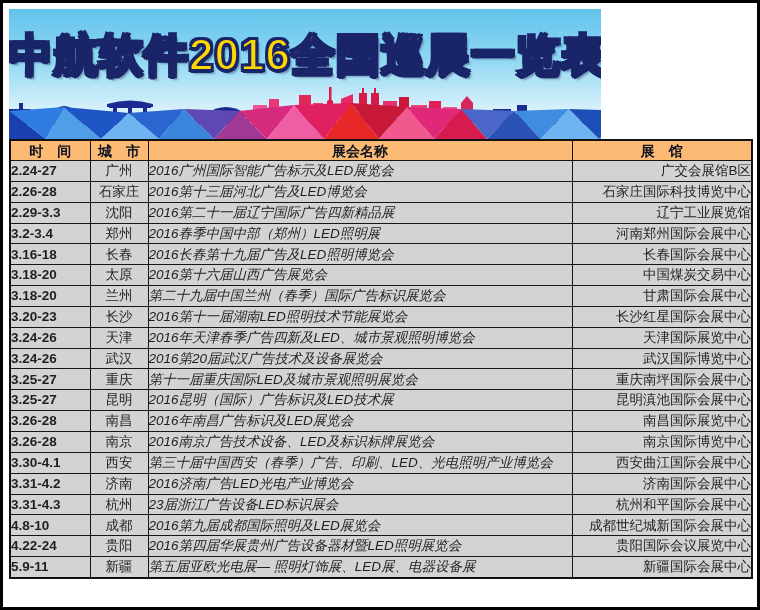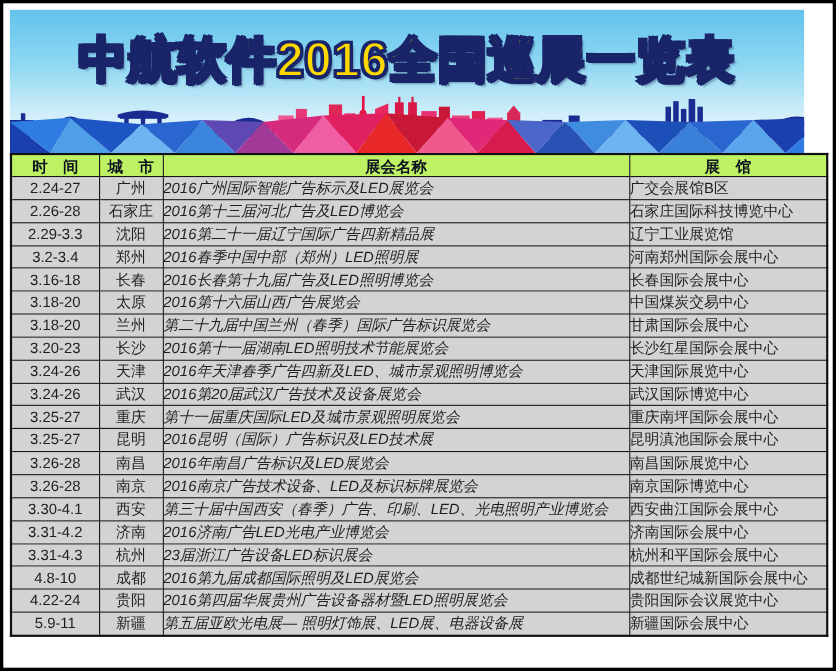--- a/index.html
+++ b/index.html
@@ -9,21 +9,21 @@
     box-sizing:border-box;
     background:#ffffff;
     border:3px solid #000000;
     padding:6px;
     font-family:"Liberation Sans", sans-serif;
     overflow:hidden;
   }
   
   .banner{
     position:relative;
-    width:722px;height:130px;
+    width:592px;height:130px;
     background:linear-gradient(180deg,#63c3ec 0%,#8ed7f2 38%,#d9f1fb 78%,#f8fdff 100%);
     overflow:hidden;
   }
   .title{
     position:absolute;top:22px;left:0;width:100%;
     text-align:center;
     font-size:44px;font-weight:700;line-height:1.1;
     color:#ffd800;
     letter-spacing:1px;white-space:nowrap;
     -webkit-text-stroke:2px #1a2468;
@@ -42,35 +42,35 @@
   }
   table.tour th, table.tour td{
     border:1.5px solid #161616;
     padding:0;
     white-space:nowrap;
     overflow:hidden;
     line-height:1;
   }
   table.tour thead th{
     height:19px;
-    background:#bef264;
+    background:#fdba74;
     color:#0c1220;
     font-size:14px;font-weight:700;
     text-align:center;
   }
   table.tour tbody td{
     height:19.85px;
     background:#d3d3d3;
     color:#1f1f1f;
     font-size:13.5px;
   }
-  td.c-time{text-align:center;}
+  td.c-time{text-align:left;font-weight:bold;}
   td.c-city{padding-left:7px;text-align:center;}
   td.c-name{padding-left:9px;font-style:italic;}
-  td.c-venue{padding-left:11px;}
+  td.c-venue{padding-left:11px;text-align:right;}
   tr.hl td{background:#ffe600;}
   td.red{color:#e60012;margin-left:40px;}
 </style>
 </head>
 <body>
 
 <div class="frame">
 
   <div class="banner">
     <div class="title">中航软件2016全国巡展一览表</div>

